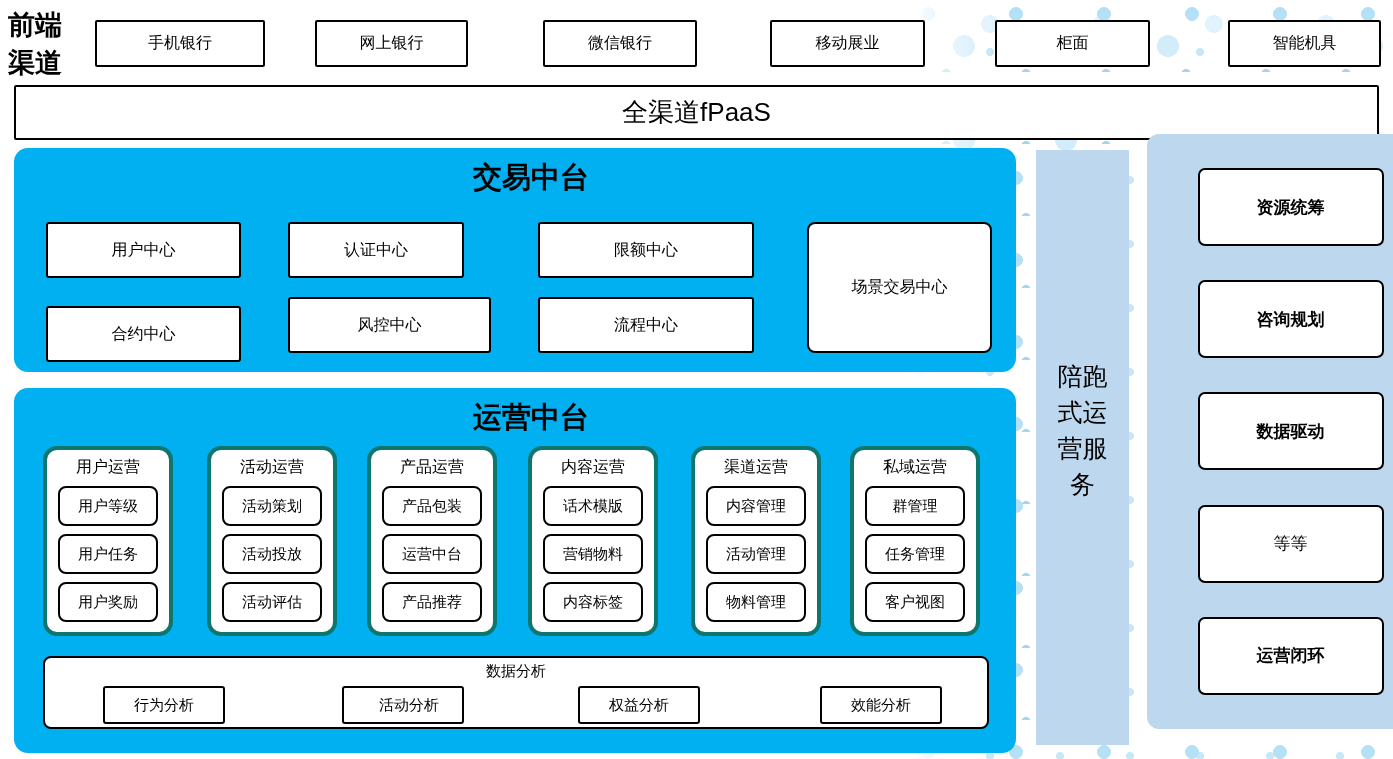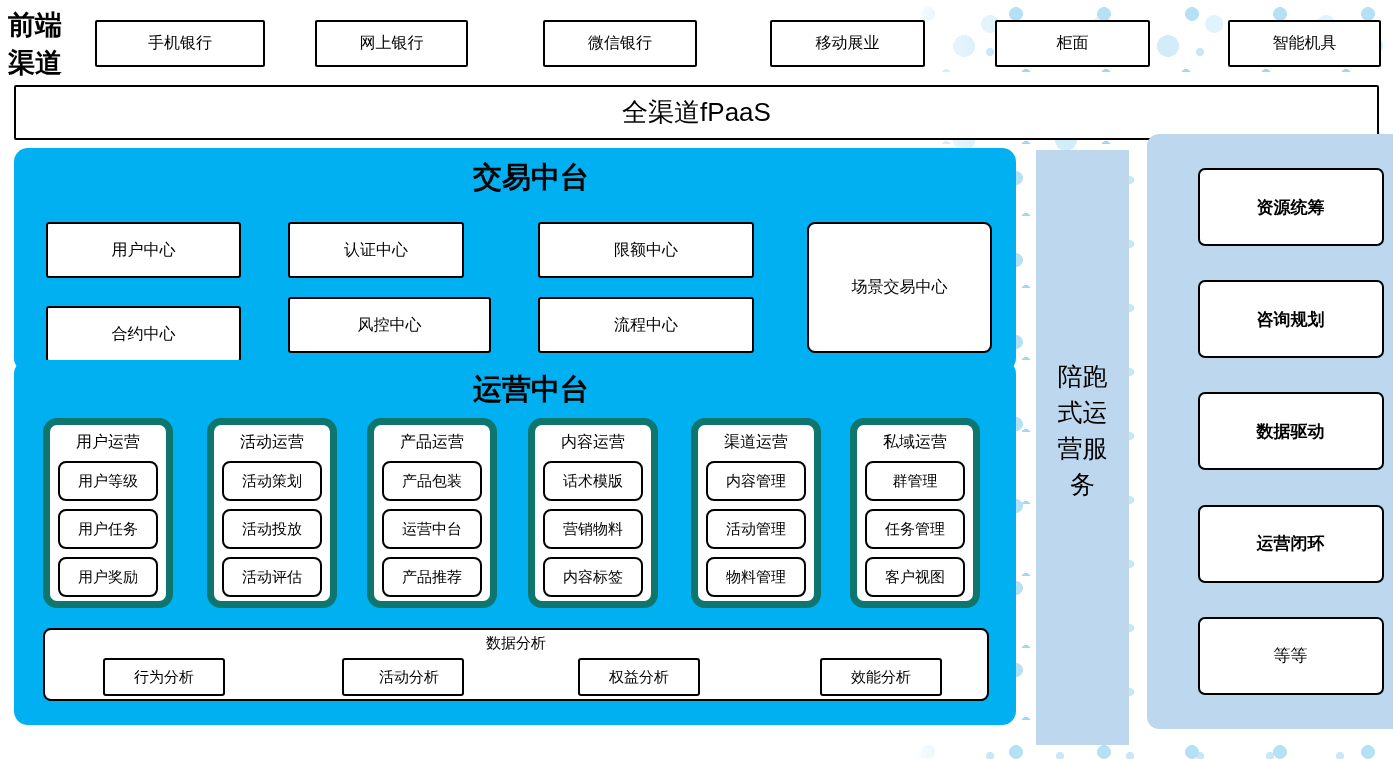--- a/index.html
+++ b/index.html
@@ -39,24 +39,24 @@
   .panel-title {
     position:absolute; left:0; top:10px; width:100%; text-align:center;
     font-family:"DejaVu Serif","Liberation Serif",serif;
     font-weight:bold; font-size:29px;padding-left:32px;
   }
 
   .trade-panel { left:14px; top:148px; width:1002px; height:224px; }
   .center-box { height:56px; font-size:16px; border-radius:3px; }
   .scene-box  { font-size:16px; border-radius:8px; }
 
-  .ops-panel { left:14px; top:360px; width:1002px; height:365px; }
+  .ops-panel { left:14px; top:388px; width:1002px; height:365px; }
   .ops-col {
     position:absolute; top:58px; width:130px; height:190px;
-    background:#fff; border:7px solid #0f766e; border-radius:14px;
+    background:#fff; border:4px solid #0f766e; border-radius:14px;
     display:flex; flex-direction:column; align-items:center; padding-top:6px;
   }
   .ops-col-title { font-size:16px; line-height:22px; }
   .ops-item {
     width:100px; height:40px; margin-top:8px;
     background:#fff; border:2px solid #000; border-radius:8px;
     display:flex; align-items:center; justify-content:center; font-size:15px;font-family:Liberation Mono, monospace;
   }
 
   .analysis-box { left:29px; top:268px; width:946px; height:73px; background:#fff; border:2px solid #000; border-radius:8px; position:absolute; }
@@ -154,17 +154,17 @@
   </div>
 
   <div class="abs companion-strip">
     <div class="companion-text">陪跑式运营服务</div>
   </div>
 
   <div class="abs service-panel">
     <div class="box service-box">资源统筹</div>
     <div class="box service-box">咨询规划</div>
     <div class="box service-box">数据驱动</div>
+    <div class="box service-box normal">等等</div>
     <div class="box service-box">运营闭环</div>
-    <div class="box service-box normal">等等</div>
   </div>
 
 </div>
 
 </body></html>

